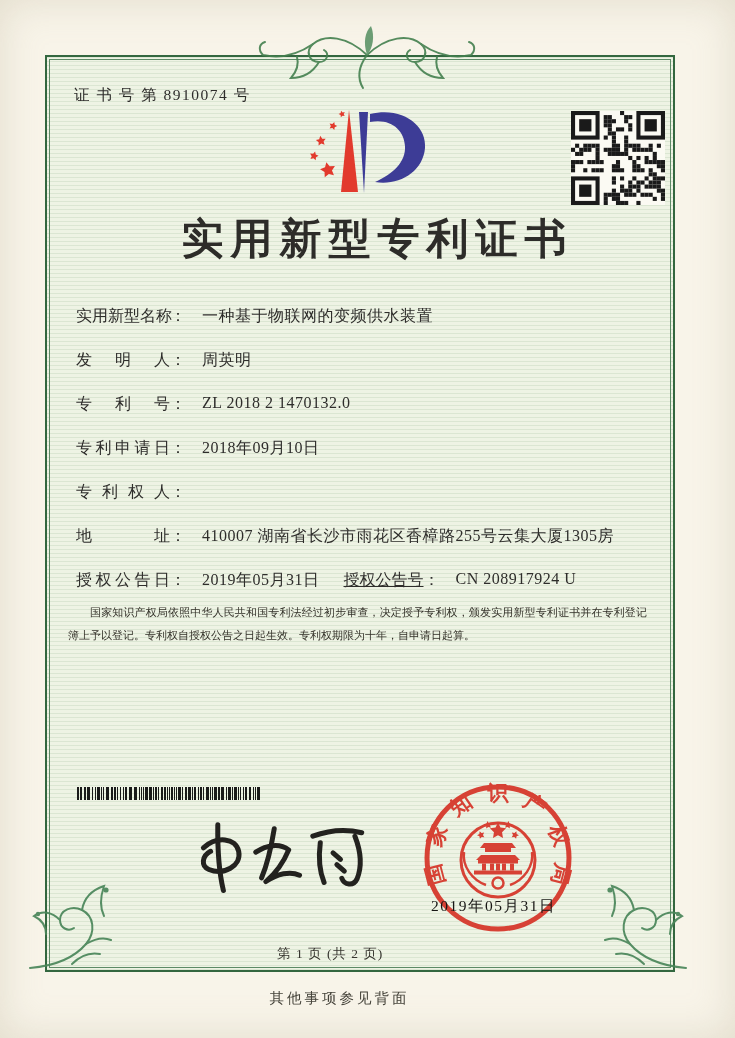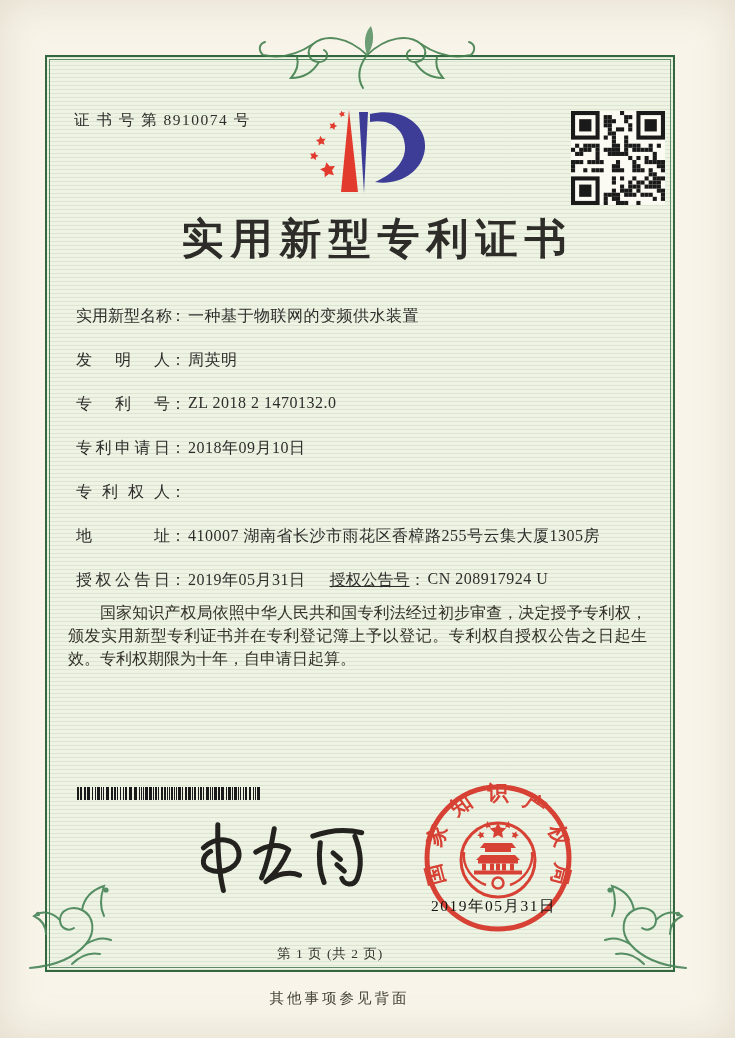--- a/index.html
+++ b/index.html
@@ -18,32 +18,32 @@
     background-image:repeating-linear-gradient(0deg,
       rgba(120,160,118,.16) 0px, rgba(120,160,118,.16) 1px,
       transparent 1px, transparent 4px);
     z-index:1;
   }
   .frame::before{
     content:""; position:absolute; inset:2px;
     border:1px solid #5d8a66; pointer-events:none;
   }
   .abs{position:absolute; z-index:3;}
-  .cert-no{left:74px; top:110px; font-size:15.5px; letter-spacing:1.5px;}
+  .cert-no{left:74px; top:85px; font-size:15.5px; letter-spacing:1.5px;}
   .title{
     left:50%; top:211px; transform:translateX(-50%); margin-left:10px;
     font-size:42px; font-weight:700; letter-spacing:7px; white-space:nowrap;
     color:#2d2c29;
   }
   .field{left:76px; font-size:16px; display:flex; align-items:flex-start; white-space:nowrap;}
   .flabel{display:inline-flex; justify-content:space-between; width:94px; flex:none;}
   .fcolon{flex:none;}
-  .fvalue{margin-left:2px; letter-spacing:.5px;}
+  .fvalue{margin-left:16px; letter-spacing:.5px;}
   .flabel2{margin-left:24px;text-decoration:underline;}
-  .paras{left:68px; top:601px; width:579px; font-size:16px; line-height:23.2px;
+  .paras{left:68px; top:601px; width:579px; font-size:11px; line-height:23.2px;
          text-align:justify; color:#333129;}
   .paras p{margin:0; text-indent:2em;}
   .director{left:79px; top:836px; font-size:15.5px; line-height:30px; letter-spacing:2px;}
   .seal-date{left:431px; top:896px; font-size:15.5px; letter-spacing:1.5px; color:#171614; z-index:5;}
   .page-info{left:277px; top:945px; font-size:13.5px; letter-spacing:1px; color:#36352f;}
   .footer-note{left:50%; top:989px; transform:translateX(-50%); margin-left:-28px;
                font-size:14.5px; letter-spacing:3px; color:#45433a;}
   .logo-box{left:303px; top:98px; width:130px; height:100px;}
   .qr-box{left:571px; top:111px; width:94px; height:94px;}
   .barcode-box{left:77px; top:787px; width:186px; height:13px;}

